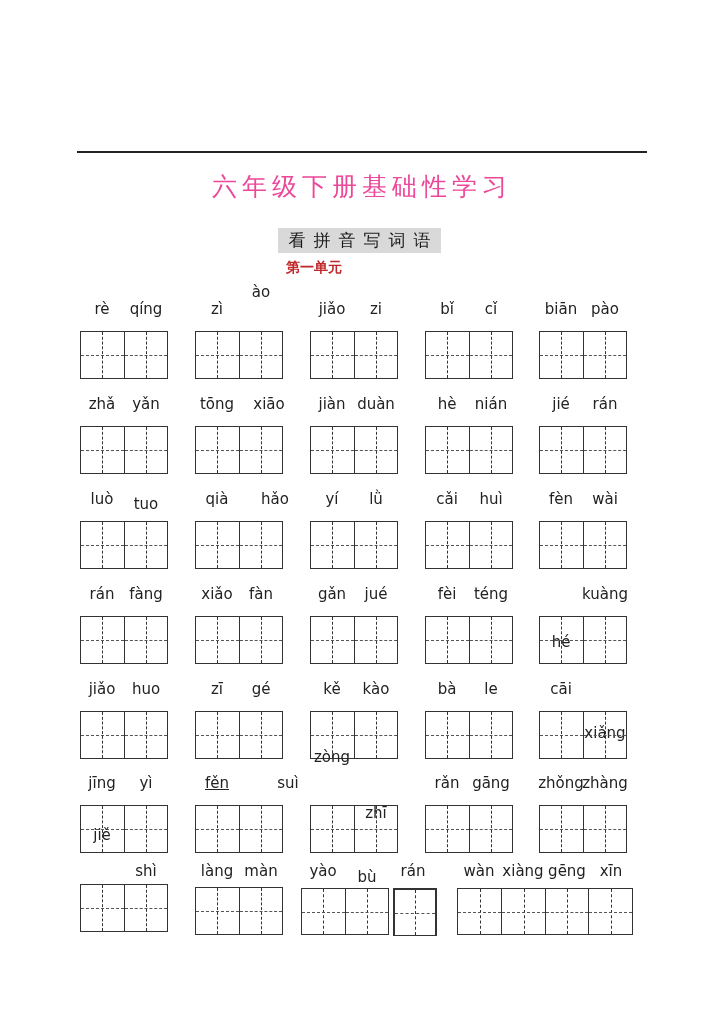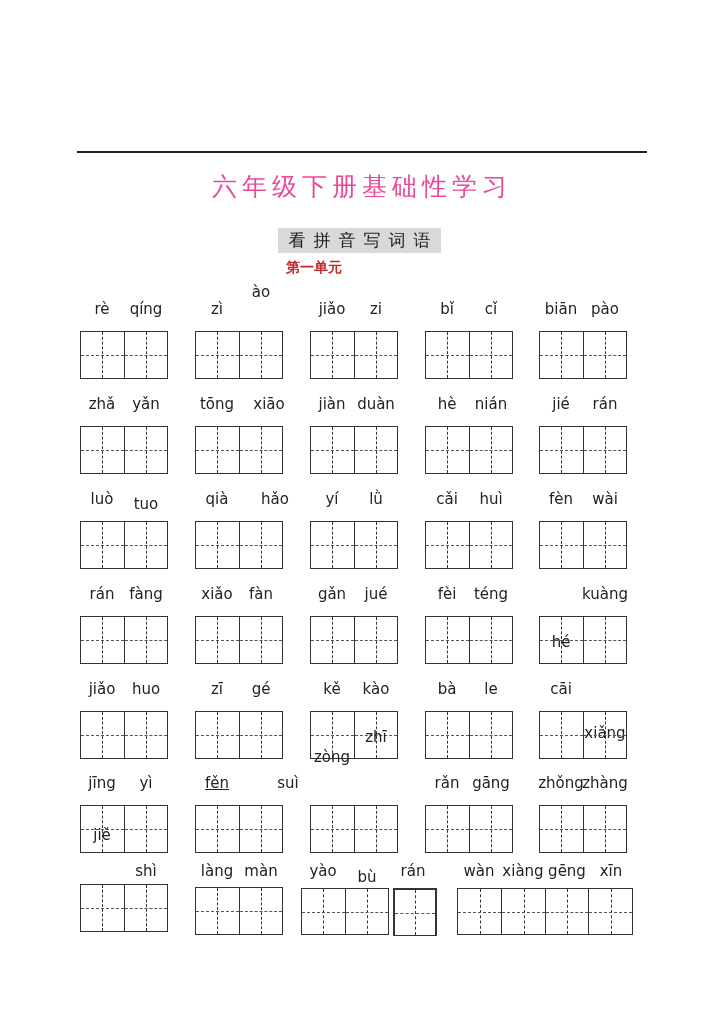--- a/index.html
+++ b/index.html
@@ -265,21 +265,21 @@
     <div class="word">
       <span class="pinyin" style="left: 217px; top: 774px; text-decoration: underline;">fěn</span>
       <span class="pinyin" style="left: 261px; top: 774px; margin-left: 27px;">suì</span>
       <div class="grid" style="left: 195px; top: 805px; width: 88px; height: 48px;">
         <div class="cell"></div>
         <div class="cell"></div>
       </div>
     </div>
     <div class="word">
       <span class="pinyin" style="left: 332px; top: 748px;">zòng</span>
-      <span class="pinyin" style="left: 376px; top: 728px;">zhī</span>
+      <span class="pinyin" style="left: 376px; top: 804px;">zhī</span>
       <div class="grid" style="left: 310px; top: 805px; width: 88px; height: 48px;">
         <div class="cell"></div>
         <div class="cell"></div>
       </div>
     </div>
     <div class="word">
       <span class="pinyin" style="left: 447px; top: 774px;">rǎn</span>
       <span class="pinyin" style="left: 491px; top: 774px;">gāng</span>
       <div class="grid" style="left: 425px; top: 805px; width: 88px; height: 48px;">
         <div class="cell"></div>

